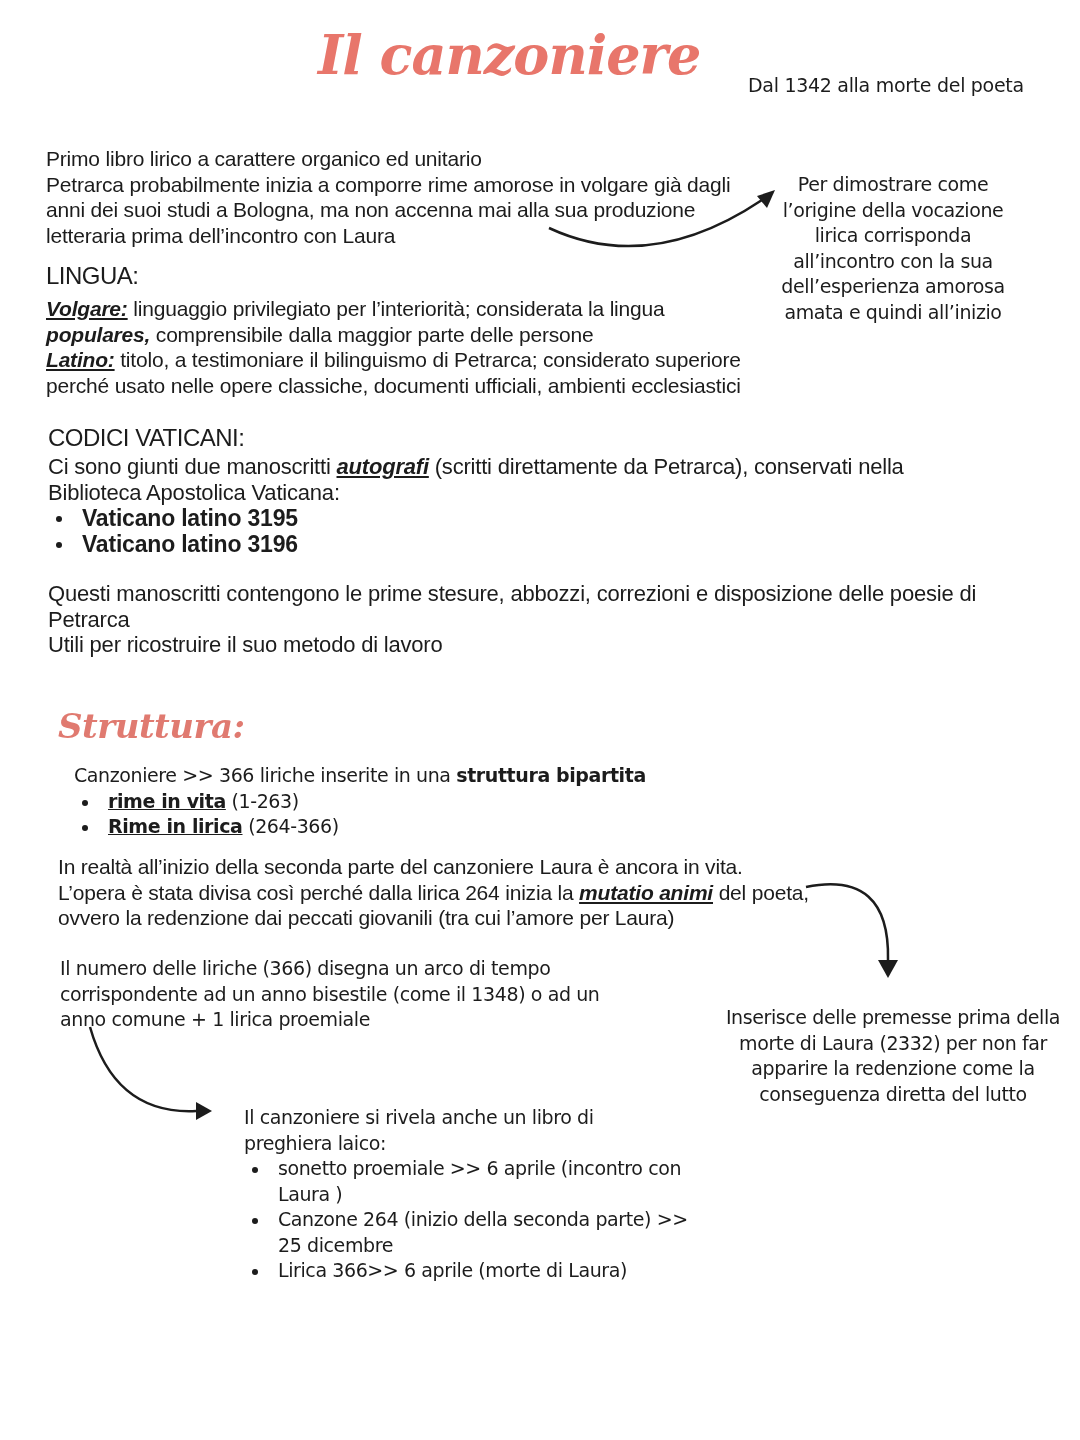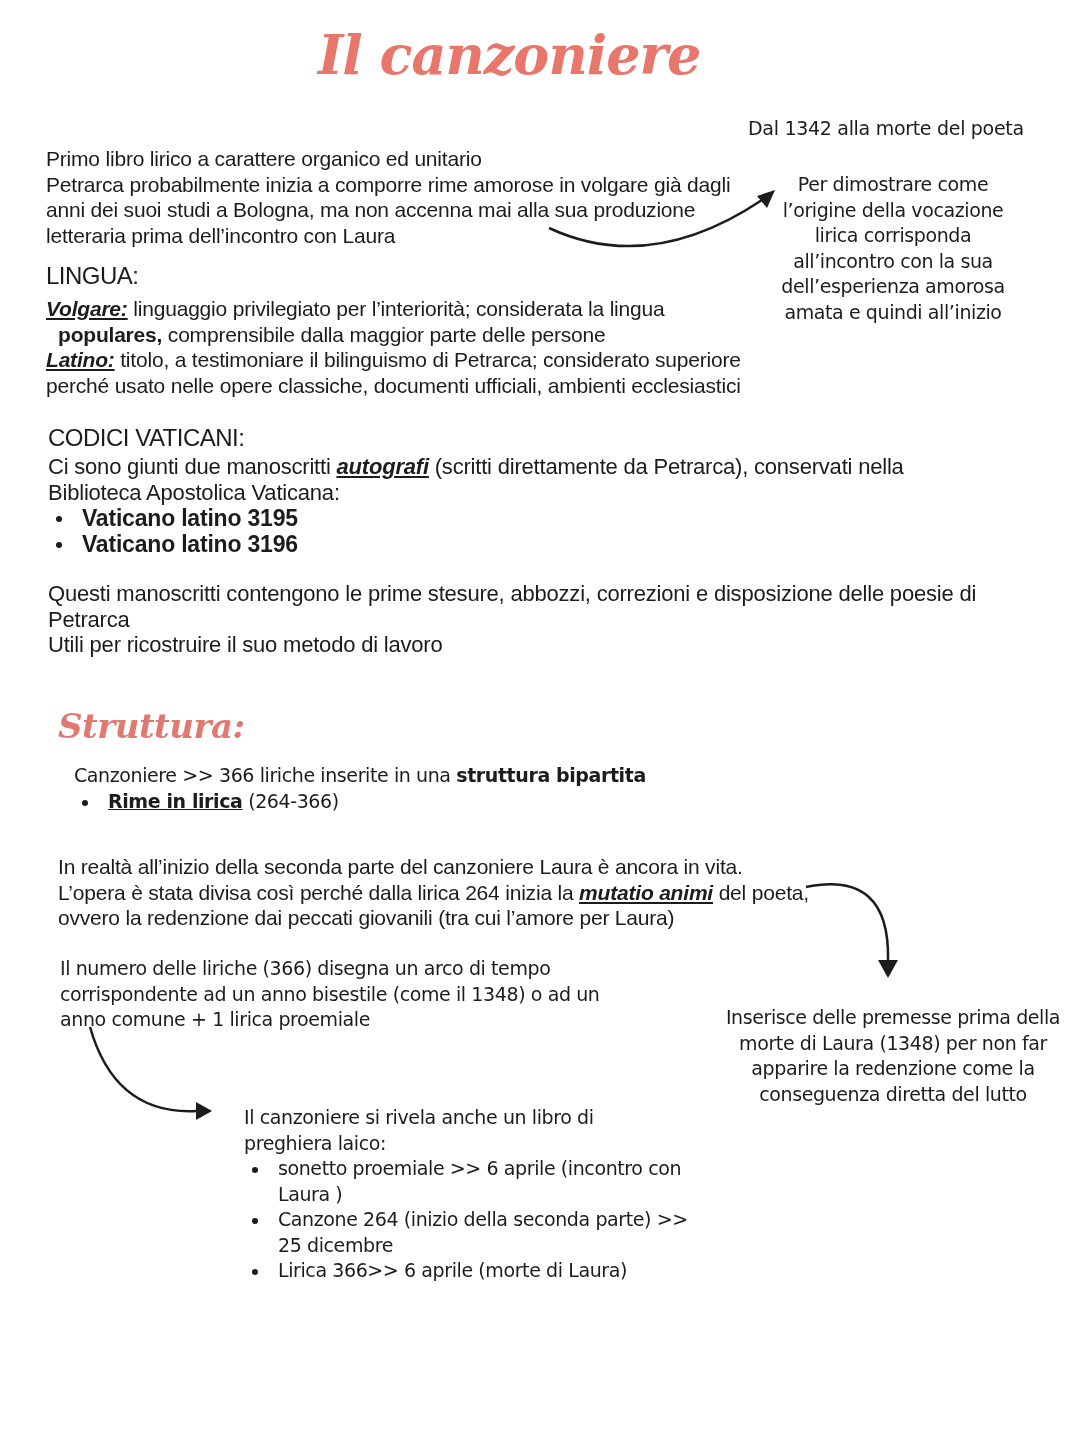--- a/index.html
+++ b/index.html
@@ -9,21 +9,21 @@
     font-family: "DejaVu Sans", sans-serif;
   }
   .abs { position: absolute; }
   .title {
     left: 318px; top: 28px;
     font-family: "DejaVu Serif", serif;
     font-style: italic; font-weight: bold;
     font-size: 54px; letter-spacing: -1px;
     color: #e8766b; white-space: nowrap; line-height: 1;
   }
-  .subtitle { left: 748px; top: 74px; font-size: 19px; white-space: nowrap; letter-spacing: -0.3px; margin-top: 43px; }
+  .subtitle { left: 748px; top: 74px; font-size: 19px; white-space: nowrap; letter-spacing: -0.3px; }
   .para { font-size: 19px; line-height: 25.5px; letter-spacing: -0.4px; white-space: nowrap; margin-top: 12px; }
   .narrow { font-family: "Liberation Sans Narrow", "Liberation Sans", sans-serif; font-size: 21px; line-height: 25.5px; letter-spacing: -0.2px; white-space: nowrap; }
   .heading { font-family: "Liberation Sans", sans-serif; font-size: 24px; letter-spacing: -0.5px; }
   .center { text-align: center; }
   .key { font-weight: bold; font-style: italic; text-decoration: underline; }
   .bold { font-weight: bold; }
   .uline { text-decoration: underline; font-weight: bold; }
   .script {
     font-family: "DejaVu Serif", serif; font-style: italic; font-weight: bold;
     color: #e07a70; font-size: 34px; letter-spacing: -0.5px;
@@ -61,21 +61,21 @@
   <div>l’origine della vocazione</div>
   <div>lirica corrisponda</div>
   <div>all’incontro con la sua</div>
   <div>dell’esperienza amorosa</div>
   <div>amata e quindi all’inizio</div>
 </div>
 
 <div class="abs heading" style="left:46px; top:262px;">LINGUA:</div>
 <div class="abs narrow" style="left:46px; top:296px;">
   <div><span class="key">Volgare:</span><span> linguaggio privilegiato per l’interiorità; considerata la lingua</span></div>
-  <div><span class="bold" style="margin-left:12px;">populares,</span><span> comprensibile dalla maggior parte delle persone</span></div>
+  <div><span class="bold" style="font-style:italic;">populares,</span><span> comprensibile dalla maggior parte delle persone</span></div>
   <div><span class="key">Latino:</span><span> titolo, a testimoniare il bilinguismo di Petrarca; considerato superiore</span></div>
   <div>perché usato nelle opere classiche, documenti ufficiali, ambienti ecclesiastici</div>
 </div>
 
 <div class="abs heading" style="left:48px; top:424px;">CODICI VATICANI:</div>
 <div class="abs narrow" style="left:48px; top:454px; font-size:22px;">
   <div><span>Ci sono giunti due manoscritti </span><span class="key">autografi</span><span> (scritti direttamente da Petrarca), conservati nella</span></div>
   <div>Biblioteca Apostolica Vaticana:</div>
   <ul class="bul bigbul">
     <li>Vaticano latino 3195</li>
@@ -85,20 +85,21 @@
 <div class="abs narrow" style="left:48px; top:581px; font-size:22px;">
   <div>Questi manoscritti contengono le prime stesure, abbozzi, correzioni e disposizione delle poesie di</div>
   <div>Petrarca</div>
   <div>Utili per ricostruire il suo metodo di lavoro</div>
 </div>
 
 <div class="abs script" style="left:58px; top:706px;">Struttura:</div>
 <div class="abs para" style="left:74px; top:751px; font-size:19px;">
   <div><span>Canzoniere &gt;&gt; 366 liriche inserite in una </span><span class="bold">struttura bipartita</span></div>
   <ul class="bul">
+    <li><span class="uline">rime in vita</span><span> (1-263)</span></li>
     <li><span class="uline">Rime in lirica</span><span> (264-366)</span></li>
   </ul>
 </div>
 
 <div class="abs narrow" style="left:58px; top:854px;">
   <div>In realtà all’inizio della seconda parte del canzoniere Laura è ancora in vita.</div>
   <div><span>L’opera è stata divisa così perché dalla lirica 264 inizia la </span><span class="key">mutatio animi</span><span> del poeta,</span></div>
   <div>ovvero la redenzione dai peccati giovanili (tra cui l’amore per Laura)</div>
 </div>
 
@@ -108,21 +109,21 @@
 </svg>
 
 <div class="abs para" style="left:60px; top:944px;">
   <div>Il numero delle liriche (366) disegna un arco di tempo</div>
   <div>corrispondente ad un anno bisestile (come il 1348) o ad un</div>
   <div>anno comune + 1 lirica proemiale</div>
 </div>
 
 <div class="abs para center" style="left:720px; top:993px; width:346px;">
   <div>Inserisce delle premesse prima della</div>
-  <div>morte di Laura (1348) per non far</div>
+  <div>morte di Laura (2332) per non far</div>
   <div>apparire la redenzione come la</div>
   <div>conseguenza diretta del lutto</div>
 </div>
 
 <svg class="arrow" style="left:0;top:0;" width="1080" height="1440">
   <path d="M90 1027 Q 115 1115 196 1111" fill="none" stroke="#1c1c1c" stroke-width="2.5"></path>
   <polygon points="196,1102 196,1120 212,1111" fill="#1c1c1c"></polygon>
 </svg>
 
 <div class="abs para" style="left:244px; top:1093px;">

